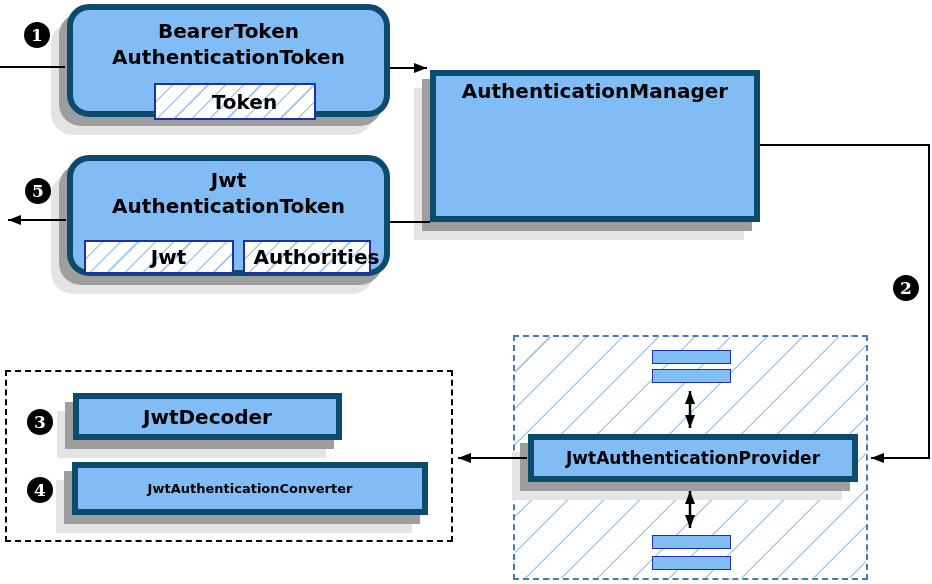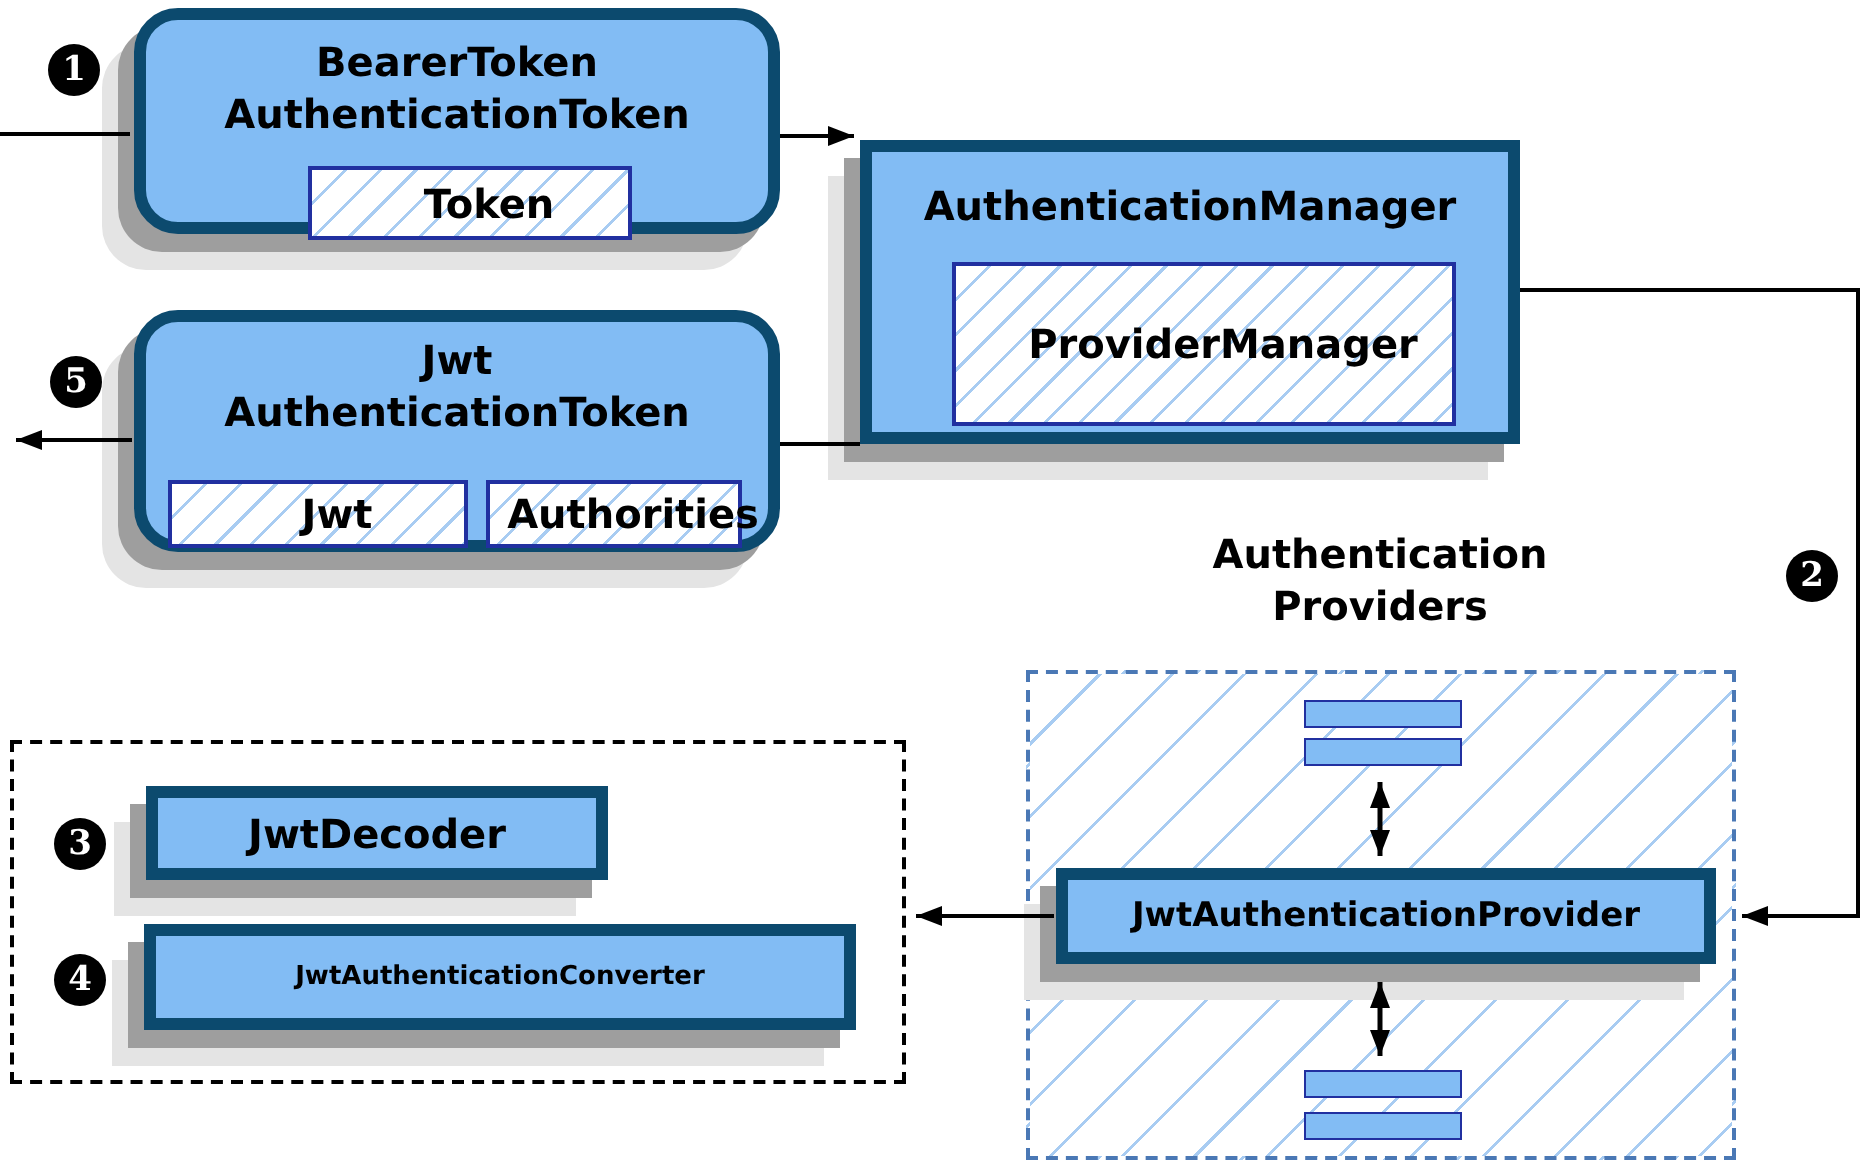--- a/index.html
+++ b/index.html
@@ -41,67 +41,60 @@
   .z20{z-index:20;}
 </style>
 </head>
 <body>
 
 <div class="canvas">
 
   <div class="dashed-blue hatch-big" style="left:513px;top:335px;width:355px;height:245px;"></div>
   <div class="dashed-black" style="left:5px;top:370px;width:448px;height:172px;"></div>
 
-  <div class="grouptitle" style="left:575px;top:264px;width:230px;">
-    <span>Authentication</span>
-    <span>Providers</span>
-  </div>
 
   <div class="bar" style="left:652px;top:350px;"></div>
   <div class="bar" style="left:652px;top:369px;"></div>
   <div class="bar" style="left:652px;top:535px;"></div>
   <div class="bar" style="left:652px;top:556px;"></div>
 
   <div class="node rounded shadow z20" style="left:67px;top:4px;width:323px;height:113px;">
     <div class="title">
       <span>BearerToken</span>
       <span>AuthenticationToken</span>
     </div>
     <div class="field hatch" style="left:81px;top:73px;width:162px;height:37px;">
       <span>Token</span>
     </div>
   </div>
 
   <div class="node shadow z20" style="left:430px;top:70px;width:330px;height:152px;">
-    <div class="title" style="padding-top:14px;">
+    <div class="title" style="padding-top:2px;">
       <span>AuthenticationManager</span>
-    </div>
-    <div class="field hatch" style="left:40px;top:55px;width:252px;height:82px;">
-      <span>ProviderManager</span>
     </div>
   </div>
 
   <div class="node rounded shadow z20" style="left:67px;top:155px;width:323px;height:121px;">
     <div class="title" style="padding-top:6px;">
       <span>Jwt</span>
       <span>AuthenticationToken</span>
     </div>
     <div class="field hatch" style="left:11px;top:79px;width:150px;height:34px;">
       <span>Jwt</span>
     </div>
     <div class="field hatch" style="left:170px;top:79px;width:128px;height:34px;">
       <span>Authorities</span>
     </div>
   </div>
 
   <div class="node shadow flexc z20" style="left:528px;top:434px;width:330px;height:48px;font-size:17px;">
     <span>JwtAuthenticationProvider</span>
   </div>
 
-  <div class="node shadow flexc z20" style="left:73px;top:393px;width:231px;height:47px;font-size:20px;">
+  <div class="node shadow flexc z20" style="left:73px;top:393px;width:269px;height:47px;font-size:20px;">
     <span>JwtDecoder</span>
   </div>
 
   <div class="node shadow flexc z20" style="left:72px;top:462px;width:356px;height:53px;font-size:13px;">
     <span>JwtAuthenticationConverter</span>
   </div>
 
   <svg class="connectors" width="932" height="584" viewBox="0 0 932 584">
     <defs>
       <marker id="arrEnd" markerWidth="14" markerHeight="12" refX="13" refY="6" orient="auto" markerUnits="userSpaceOnUse">

